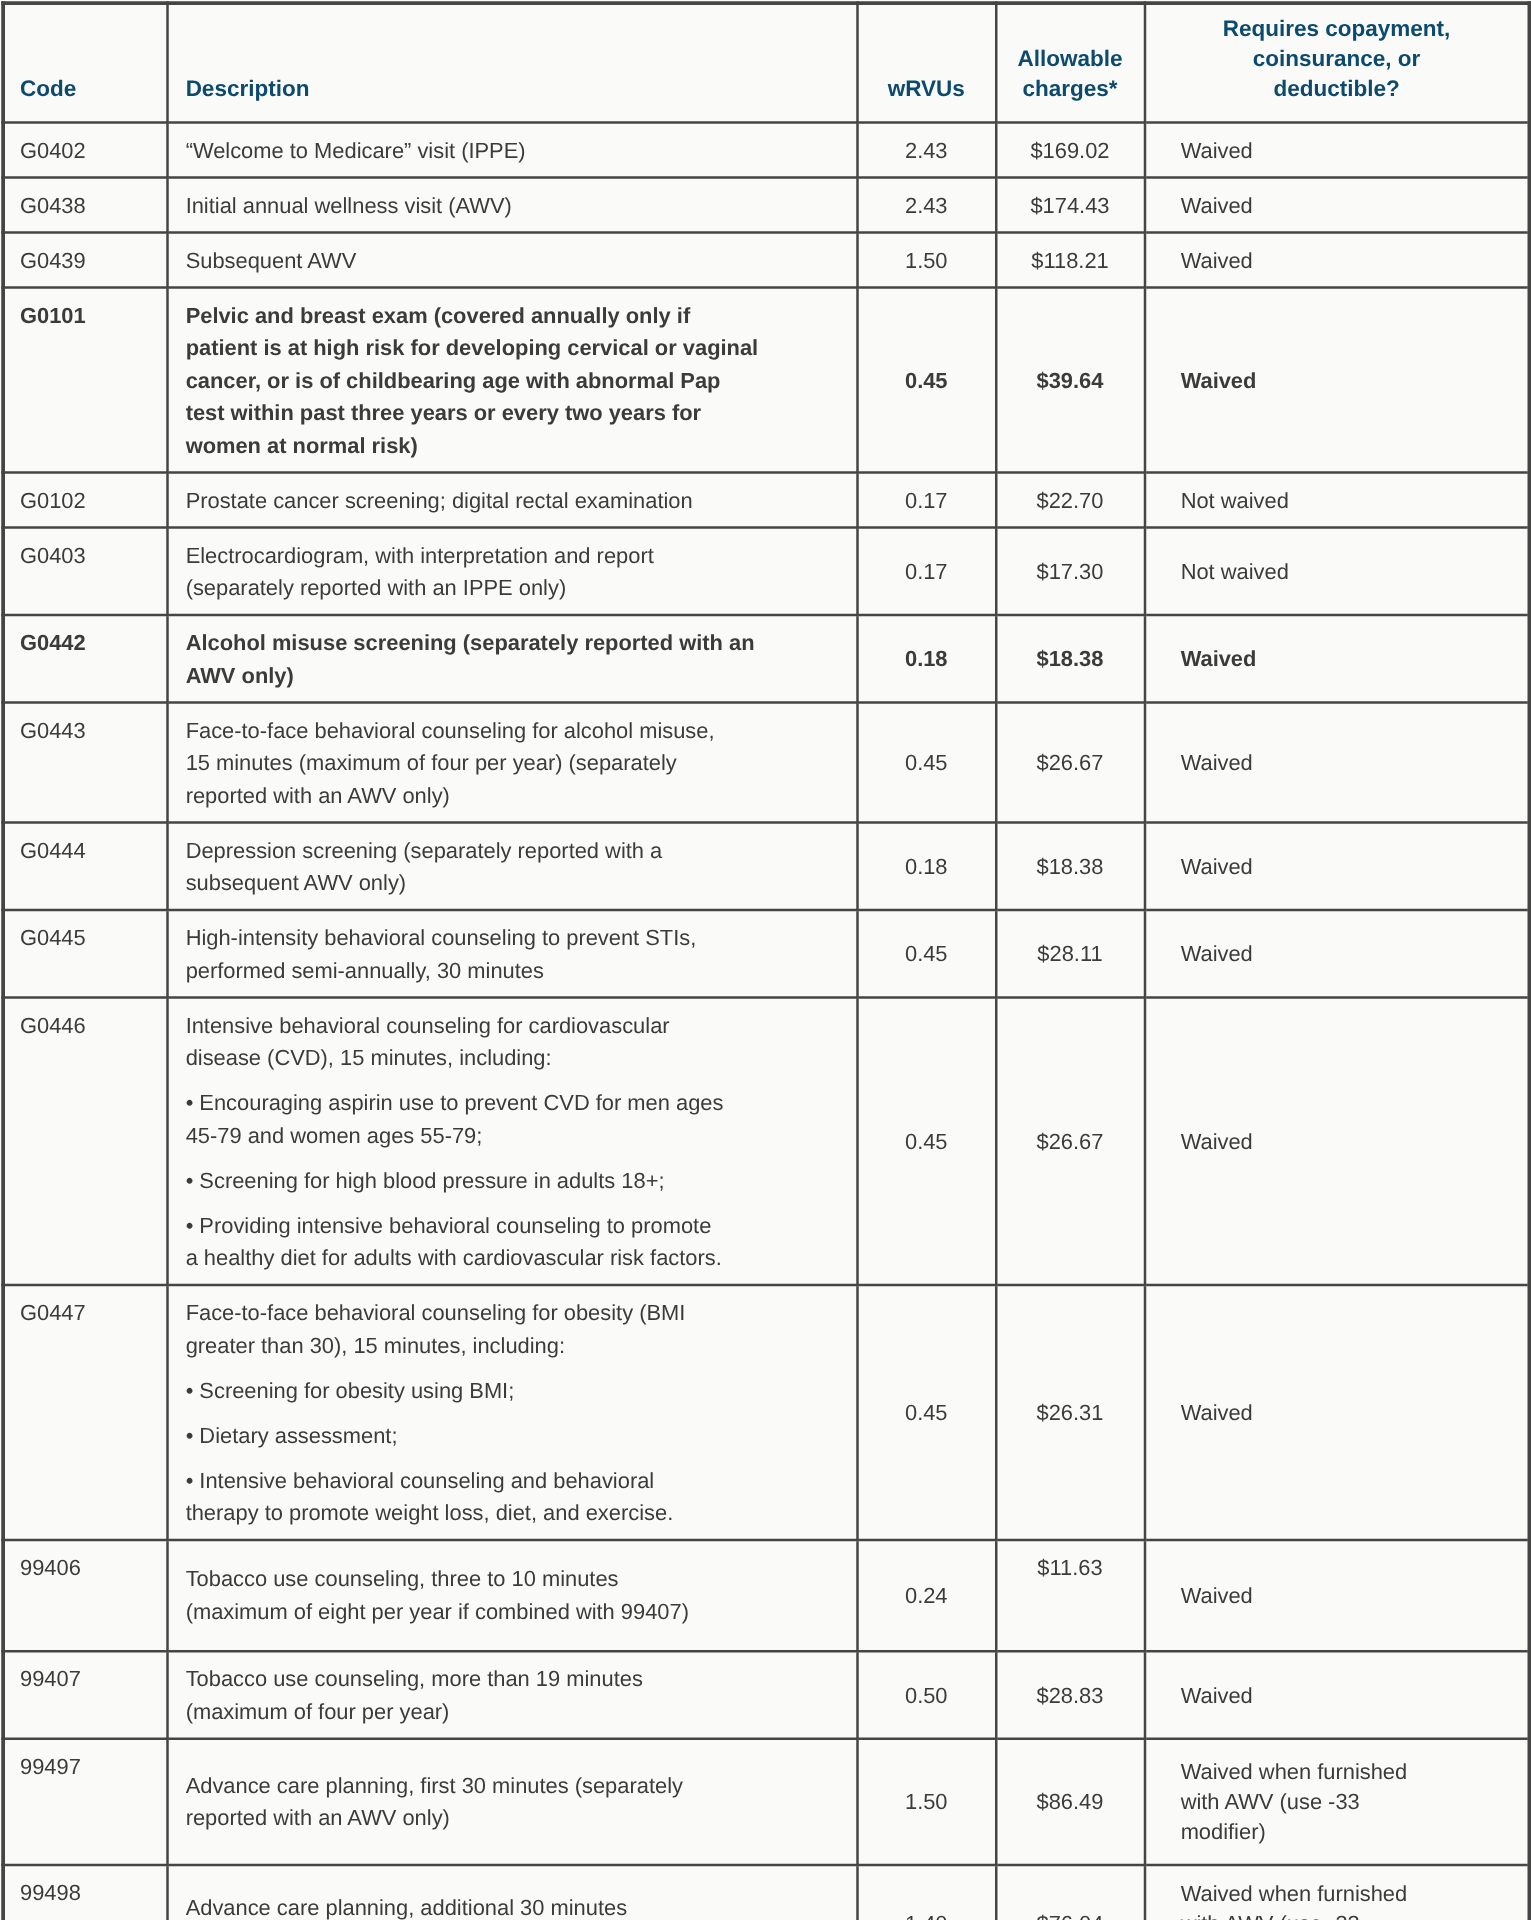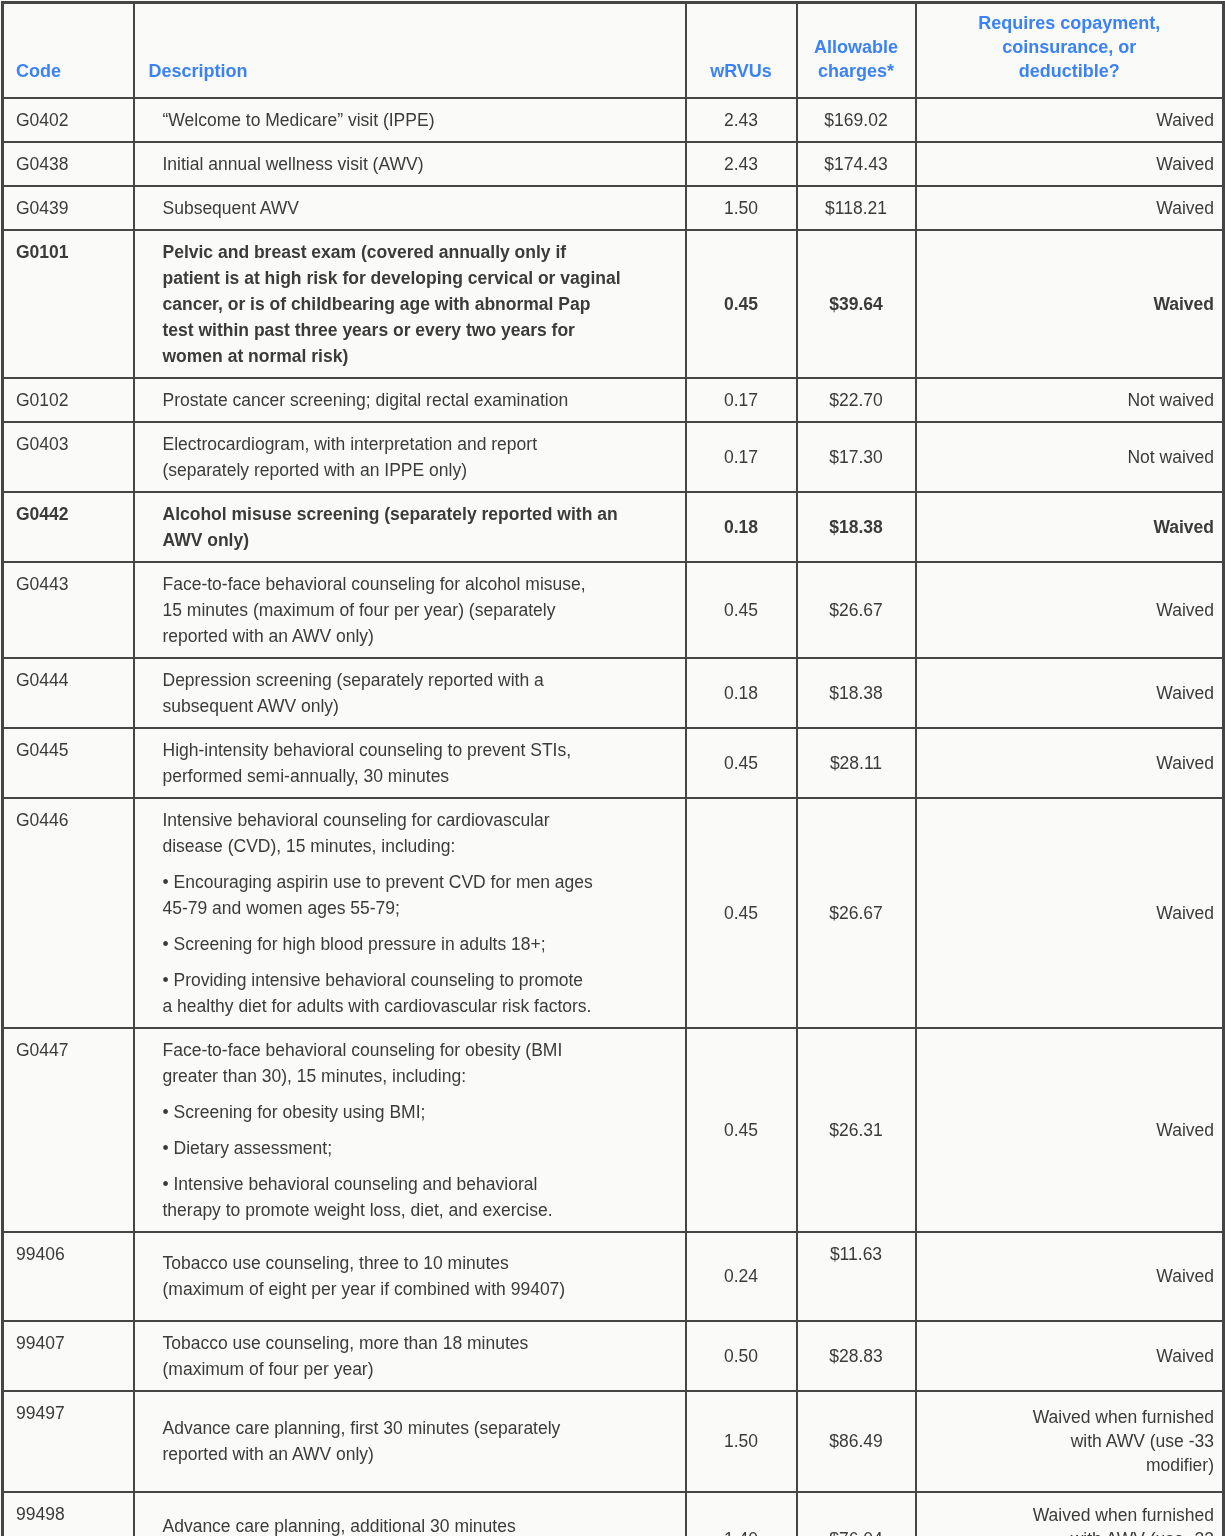--- a/index.html
+++ b/index.html
@@ -27,21 +27,21 @@
   col.c-desc    { width: 552px; }
   col.c-wrvus   { width: 111px; }
   col.c-charge  { width: 119px; }
   col.c-waived  { width: 308px; }
 
   th, td { border: 2px solid #454545; }
 
   thead tr { height: 95px; }
   th {
     font-weight: bold;
-    color: #3b82f6;
+    color: #0c4a6e;
     vertical-align: bottom;
     text-align: center;
     white-space: pre-line;
     font-size: 18px;
     line-height: 1.32;
     padding: 8px 10px 13px 10px;
   }
   th.code { text-align: left; padding-left: 12px; border-radius: 28px; }
   th.desc { text-align: left; padding-left: 14px; }
 
@@ -49,33 +49,33 @@
   td.code {
     vertical-align: top;
     text-align: left;
     padding: 8px 8px 6px 12px;
   }
   td.desc {
     text-align: left;
     padding: 8px 14px;
   }
   td.desc p {
-    margin: 0 0 10px 14px;
+    margin: 0 0 10px 0;
     white-space: pre-line;
   }
   td.desc p:last-child { margin-bottom: 0; }
   td.num {
     text-align: center;
     padding: 6px 8px;
   }
   td.waived {
-    text-align: right;
+    text-align: left;
     white-space: pre-line;
     line-height: 24px;
-    padding: 6px 8px;
+    padding: 6px 28px;
   }
 
   
   tbody tr:nth-child(1)  { height: 40px;  }
   tbody tr:nth-child(2)  { height: 40px;  }
   tbody tr:nth-child(3)  { height: 40px;  }
   tbody tr:nth-child(4)  { height: 146px; font-weight: bold; }
   tbody tr:nth-child(5)  { height: 44px;  }
   tbody tr:nth-child(6)  { height: 68px;  }
   tbody tr:nth-child(7)  { height: 68px; font-weight: bold;  }
@@ -252,21 +252,21 @@
             <p>Tobacco use counseling, three to 10 minutes
 (maximum of eight per year if combined with 99407)</p>
           </td>
           <td class="num">0.24</td>
           <td class="num charge">$11.63</td>
           <td class="waived">Waived</td>
         </tr>
         <tr>
           <td class="code">99407</td>
           <td class="desc">
-            <p>Tobacco use counseling, more than 18 minutes
+            <p>Tobacco use counseling, more than 19 minutes
 (maximum of four per year)</p>
           </td>
           <td class="num">0.50</td>
           <td class="num charge">$28.83</td>
           <td class="waived">Waived</td>
         </tr>
         <tr>
           <td class="code">99497</td>
           <td class="desc">
             <p>Advance care planning, first 30 minutes (separately

